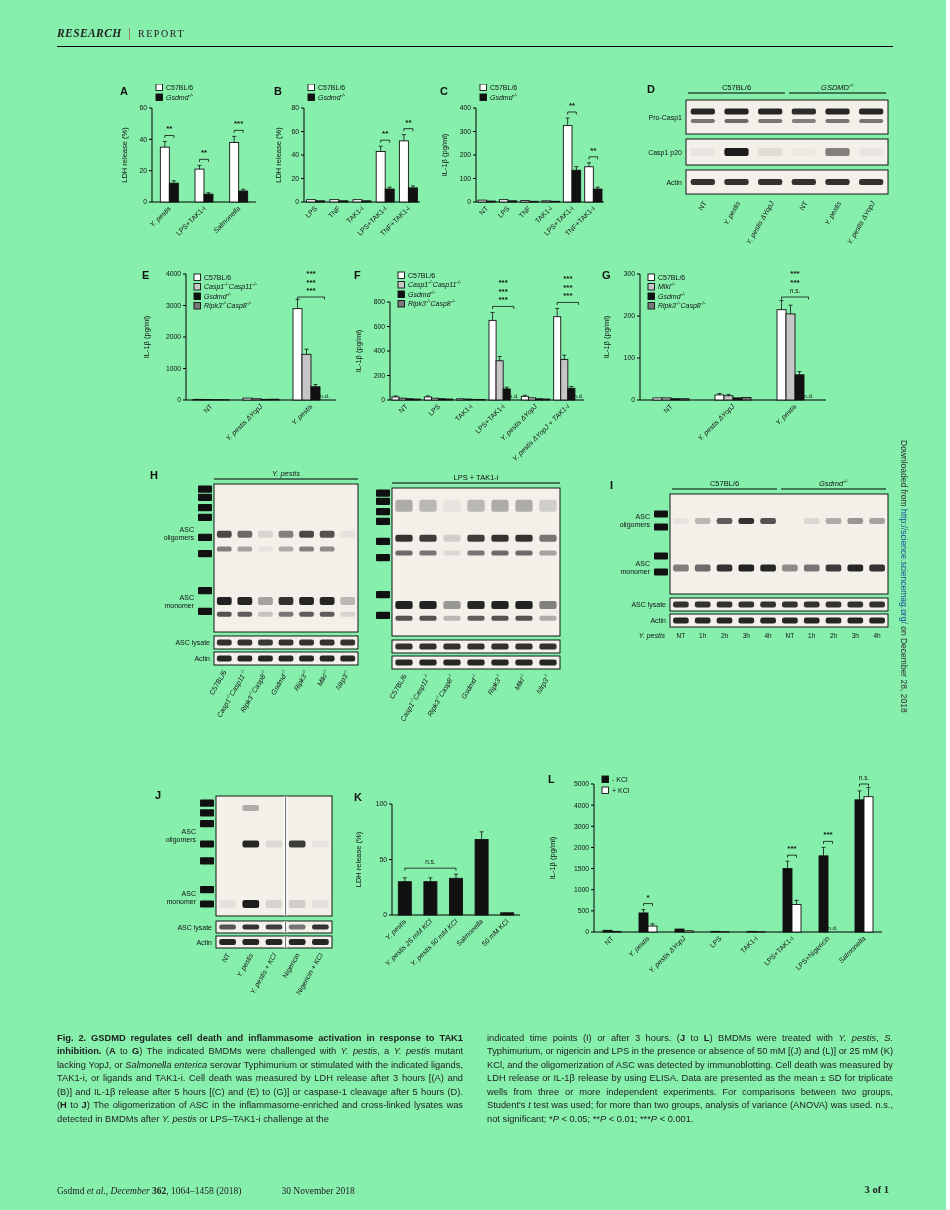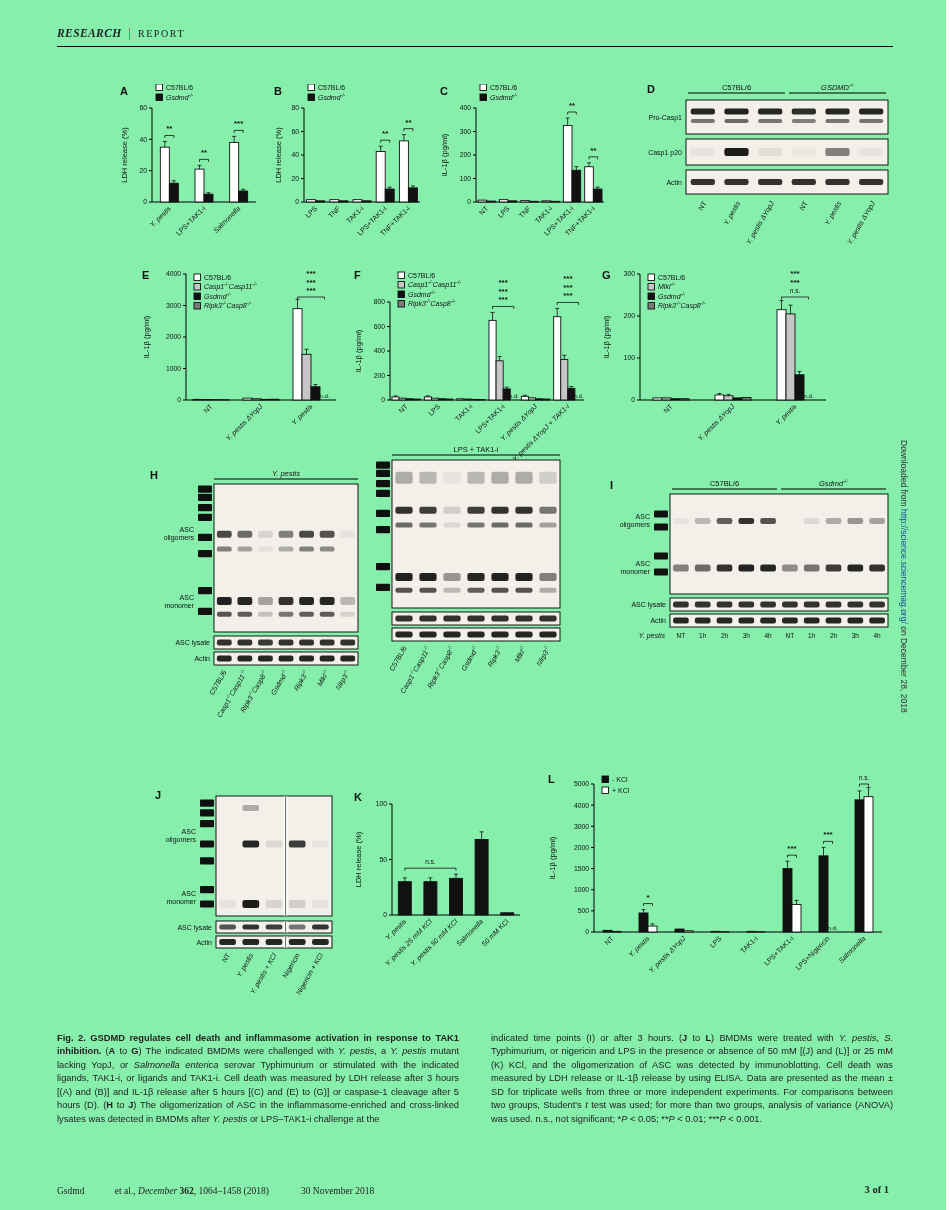--- a/index.html
+++ b/index.html
@@ -4,24 +4,24 @@
 <style>
   *{margin:0;padding:0;box-sizing:border-box}
   html,body{background:#fff}
   .page{position:relative;width:946px;height:1210px;background:#86efac;font-family:"Liberation Sans",sans-serif;color:#111;overflow:hidden}
   .kicker{position:absolute;left:57px;top:27px;font-family:"Liberation Serif",serif;font-size:11.5px;color:#222}
   .kicker .research{font-weight:bold;font-style:italic;letter-spacing:.4px}
   .kicker .sep{color:#a33;margin:0 7px;font-weight:normal}
   .kicker .report{font-size:10px;letter-spacing:1.6px}
   .rule{position:absolute;left:57px;top:46px;width:836px;height:1px;background:#000}
   .panel{position:absolute}
-  .caption{position:absolute;top:1032px;left:57px;width:836px;display:flex;gap:32px;font-size:9.3px;line-height:1.45;color:#222;text-align:justify}
+  .caption{position:absolute;top:1032px;left:57px;width:836px;display:flex;gap:24px;font-size:9.3px;line-height:1.45;color:#222;text-align:justify}
   .caption .col{flex:1}
   .footer-left{position:absolute;left:57px;top:1186px;font-family:"Liberation Serif",serif;font-size:9.5px;color:#222}
-  .footer-left .date{margin-left:32px}
+  .footer-left .date{margin-left:40px}
   .footer-right{position:absolute;right:57px;top:1184px;font-family:"Liberation Serif",serif;font-size:10.5px;font-weight:bold;color:#222}
   .sidenote{position:absolute;left:899px;top:440px;height:600px;writing-mode:vertical-rl;font-size:8.5px;color:#333;white-space:nowrap}
   .sidenote a{color:#1a4f9c;text-decoration:none}
   svg text{fill:#111}
 </style>
 </head>
 <body>
 
 <div class="page">
 
@@ -468,21 +468,21 @@
         <rect x="190.30857142857144" y="187.5" width="14.811428571428571" height="6" rx="2.2" fill="#101010" opacity="0.9"></rect>
         <text x="60" y="193" font-size="7" text-anchor="end"><tspan>Actin</tspan></text>
         <text x="0" y="0" font-size="7" text-anchor="end" transform="translate(76.75428571428571,204) rotate(-60)"><tspan>C57BL/6</tspan></text>
         <text x="0" y="0" font-size="7" text-anchor="end" transform="translate(97.32571428571428,204) rotate(-60)" font-style="italic"><tspan>Casp1</tspan><tspan dy="-3" font-size="70%">-/-</tspan><tspan dy="3">Casp11</tspan><tspan dy="-3" font-size="70%">-/-</tspan></text>
         <text x="0" y="0" font-size="7" text-anchor="end" transform="translate(117.89714285714285,204) rotate(-60)" font-style="italic"><tspan>Ripk3</tspan><tspan dy="-3" font-size="70%">-/-</tspan><tspan dy="3">Casp8</tspan><tspan dy="-3" font-size="70%">-/-</tspan></text>
         <text x="0" y="0" font-size="7" text-anchor="end" transform="translate(138.46857142857144,204) rotate(-60)" font-style="italic"><tspan>Gsdmd</tspan><tspan dy="-3" font-size="70%">-/-</tspan></text>
         <text x="0" y="0" font-size="7" text-anchor="end" transform="translate(159.04,204) rotate(-60)" font-style="italic"><tspan>Ripk3</tspan><tspan dy="-3" font-size="70%">-/-</tspan></text>
         <text x="0" y="0" font-size="7" text-anchor="end" transform="translate(179.61142857142858,204) rotate(-60)" font-style="italic"><tspan>Mlkl</tspan><tspan dy="-3" font-size="70%">-/-</tspan></text>
         <text x="0" y="0" font-size="7" text-anchor="end" transform="translate(200.18285714285716,204) rotate(-60)" font-style="italic"><tspan>Nlrp3</tspan><tspan dy="-3" font-size="70%">-/-</tspan></text>
       </svg></div>
-  <div class="panel" style="left:366px;top:444px;width:198px;height:268px"><svg width="198" height="268" font-family="&quot;Liberation Sans&quot;, sans-serif">
+  <div class="panel" style="left:366px;top:472px;width:198px;height:268px"><svg width="198" height="268" font-family="&quot;Liberation Sans&quot;, sans-serif">
         <text x="110" y="8" font-size="7.5" text-anchor="middle"><tspan>LPS + TAK1-i</tspan></text>
         <line x1="26" y1="11" x2="194" y2="11" stroke="#000" stroke-width="1"></line>
         <rect x="26" y="16" width="168" height="148" fill="#f3f0ea" stroke="#000" stroke-width="0.9"></rect>
         <rect x="29.36" y="27.759999999999998" width="17.28" height="12" rx="2.2" fill="#101010" opacity="0.3"></rect>
         <rect x="53.36" y="27.759999999999998" width="17.28" height="12" rx="2.2" fill="#101010" opacity="0.25"></rect>
         <rect x="77.36" y="27.759999999999998" width="17.28" height="12" rx="2.2" fill="#101010" opacity="0.05"></rect>
         <rect x="101.36" y="27.759999999999998" width="17.28" height="12" rx="2.2" fill="#101010" opacity="0.25"></rect>
         <rect x="125.36" y="27.759999999999998" width="17.28" height="12" rx="2.2" fill="#101010" opacity="0.3"></rect>
         <rect x="149.36" y="27.759999999999998" width="17.28" height="12" rx="2.2" fill="#101010" opacity="0.3"></rect>
         <rect x="173.36" y="27.759999999999998" width="17.28" height="12" rx="2.2" fill="#101010" opacity="0.15"></rect>
@@ -790,21 +790,21 @@
         <text x="0" y="0" font-size="7" text-anchor="end" transform="translate(284,167) rotate(-45)"><tspan>LPS+Nigericin</tspan></text>
         <text x="0" y="0" font-size="7" text-anchor="end" transform="translate(320,167) rotate(-45)" font-style="italic"><tspan>Salmonella</tspan></text>
       </svg></div>
 
   <div class="caption">
     <div class="col"><span style="font-weight: bold;">Fig. 2. GSDMD regulates cell death and inflammasome activation in response to TAK1 inhibition. </span><span>(</span><span style="font-weight: bold;">A</span><span> to </span><span style="font-weight: bold;">G</span><span>) The indicated BMDMs were challenged with </span><span style="font-style: italic;">Y. pestis</span><span>, a </span><span style="font-style: italic;">Y. pestis</span><span> mutant lacking YopJ, or </span><span style="font-style: italic;">Salmonella enterica</span><span> serovar Typhimurium or stimulated with the indicated ligands, TAK1-i, or ligands and TAK1-i. Cell death was measured by LDH release after 3 hours [(A) and (B)] and IL-1β release after 5 hours [(C) and (E) to (G)] or caspase-1 cleavage after 5 hours (D). (</span><span style="font-weight: bold;">H</span><span> to </span><span style="font-weight: bold;">J</span><span>) The oligomerization of ASC in the inflammasome-enriched and cross-linked lysates was detected in BMDMs after </span><span style="font-style: italic;">Y. pestis</span><span> or LPS–TAK1-i challenge at the</span></div>
     <div class="col"><span>indicated time points (I) or after 3 hours. (</span><span style="font-weight: bold;">J</span><span> to </span><span style="font-weight: bold;">L</span><span>) BMDMs were treated with </span><span style="font-style: italic;">Y. pestis</span><span>, </span><span style="font-style: italic;">S.</span><span> Typhimurium, or nigericin and LPS in the presence or absence of 50 mM [(J) and (L)] or 25 mM (K) KCl, and the oligomerization of ASC was detected by immunoblotting. Cell death was measured by LDH release or IL-1β release by using ELISA. Data are presented as the mean ± SD for triplicate wells from three or more independent experiments. For comparisons between two groups, Student's </span><span style="font-style: italic;">t</span><span> test was used; for more than two groups, analysis of variance (ANOVA) was used. n.s., not significant; *</span><span style="font-style: italic;">P</span><span> &lt; 0.05; **</span><span style="font-style: italic;">P</span><span> &lt; 0.01; ***</span><span style="font-style: italic;">P</span><span> &lt; 0.001.</span></div>
   </div>
 
   <div class="footer-left">
-    <span><span>Gsdmd </span><span style=" margin-left: 28px;">et al.</span><span>, </span><span style="font-style: italic;">December</span><span style="font-weight: bold;"> 362</span><span>, 1064–1458 (2018)</span></span><span class="date">30 November 2018</span>
+    <span><span>Gsdmd </span><span style="font-style: italic;">et al.</span><span>, </span><span style="font-style: italic;">December</span><span style="font-weight: bold;"> 362</span><span>, 1064–1458 (2018)</span></span><span class="date">30 November 2018</span>
   </div>
   <div class="footer-right">3 of 1</div>
 
   <div class="sidenote">
     <span>Downloaded from </span><a href="#">http://science.sciencemag.org/</a><span> on December 28, 2018</span>
   </div>
 
 </div>
 
 </body></html>

